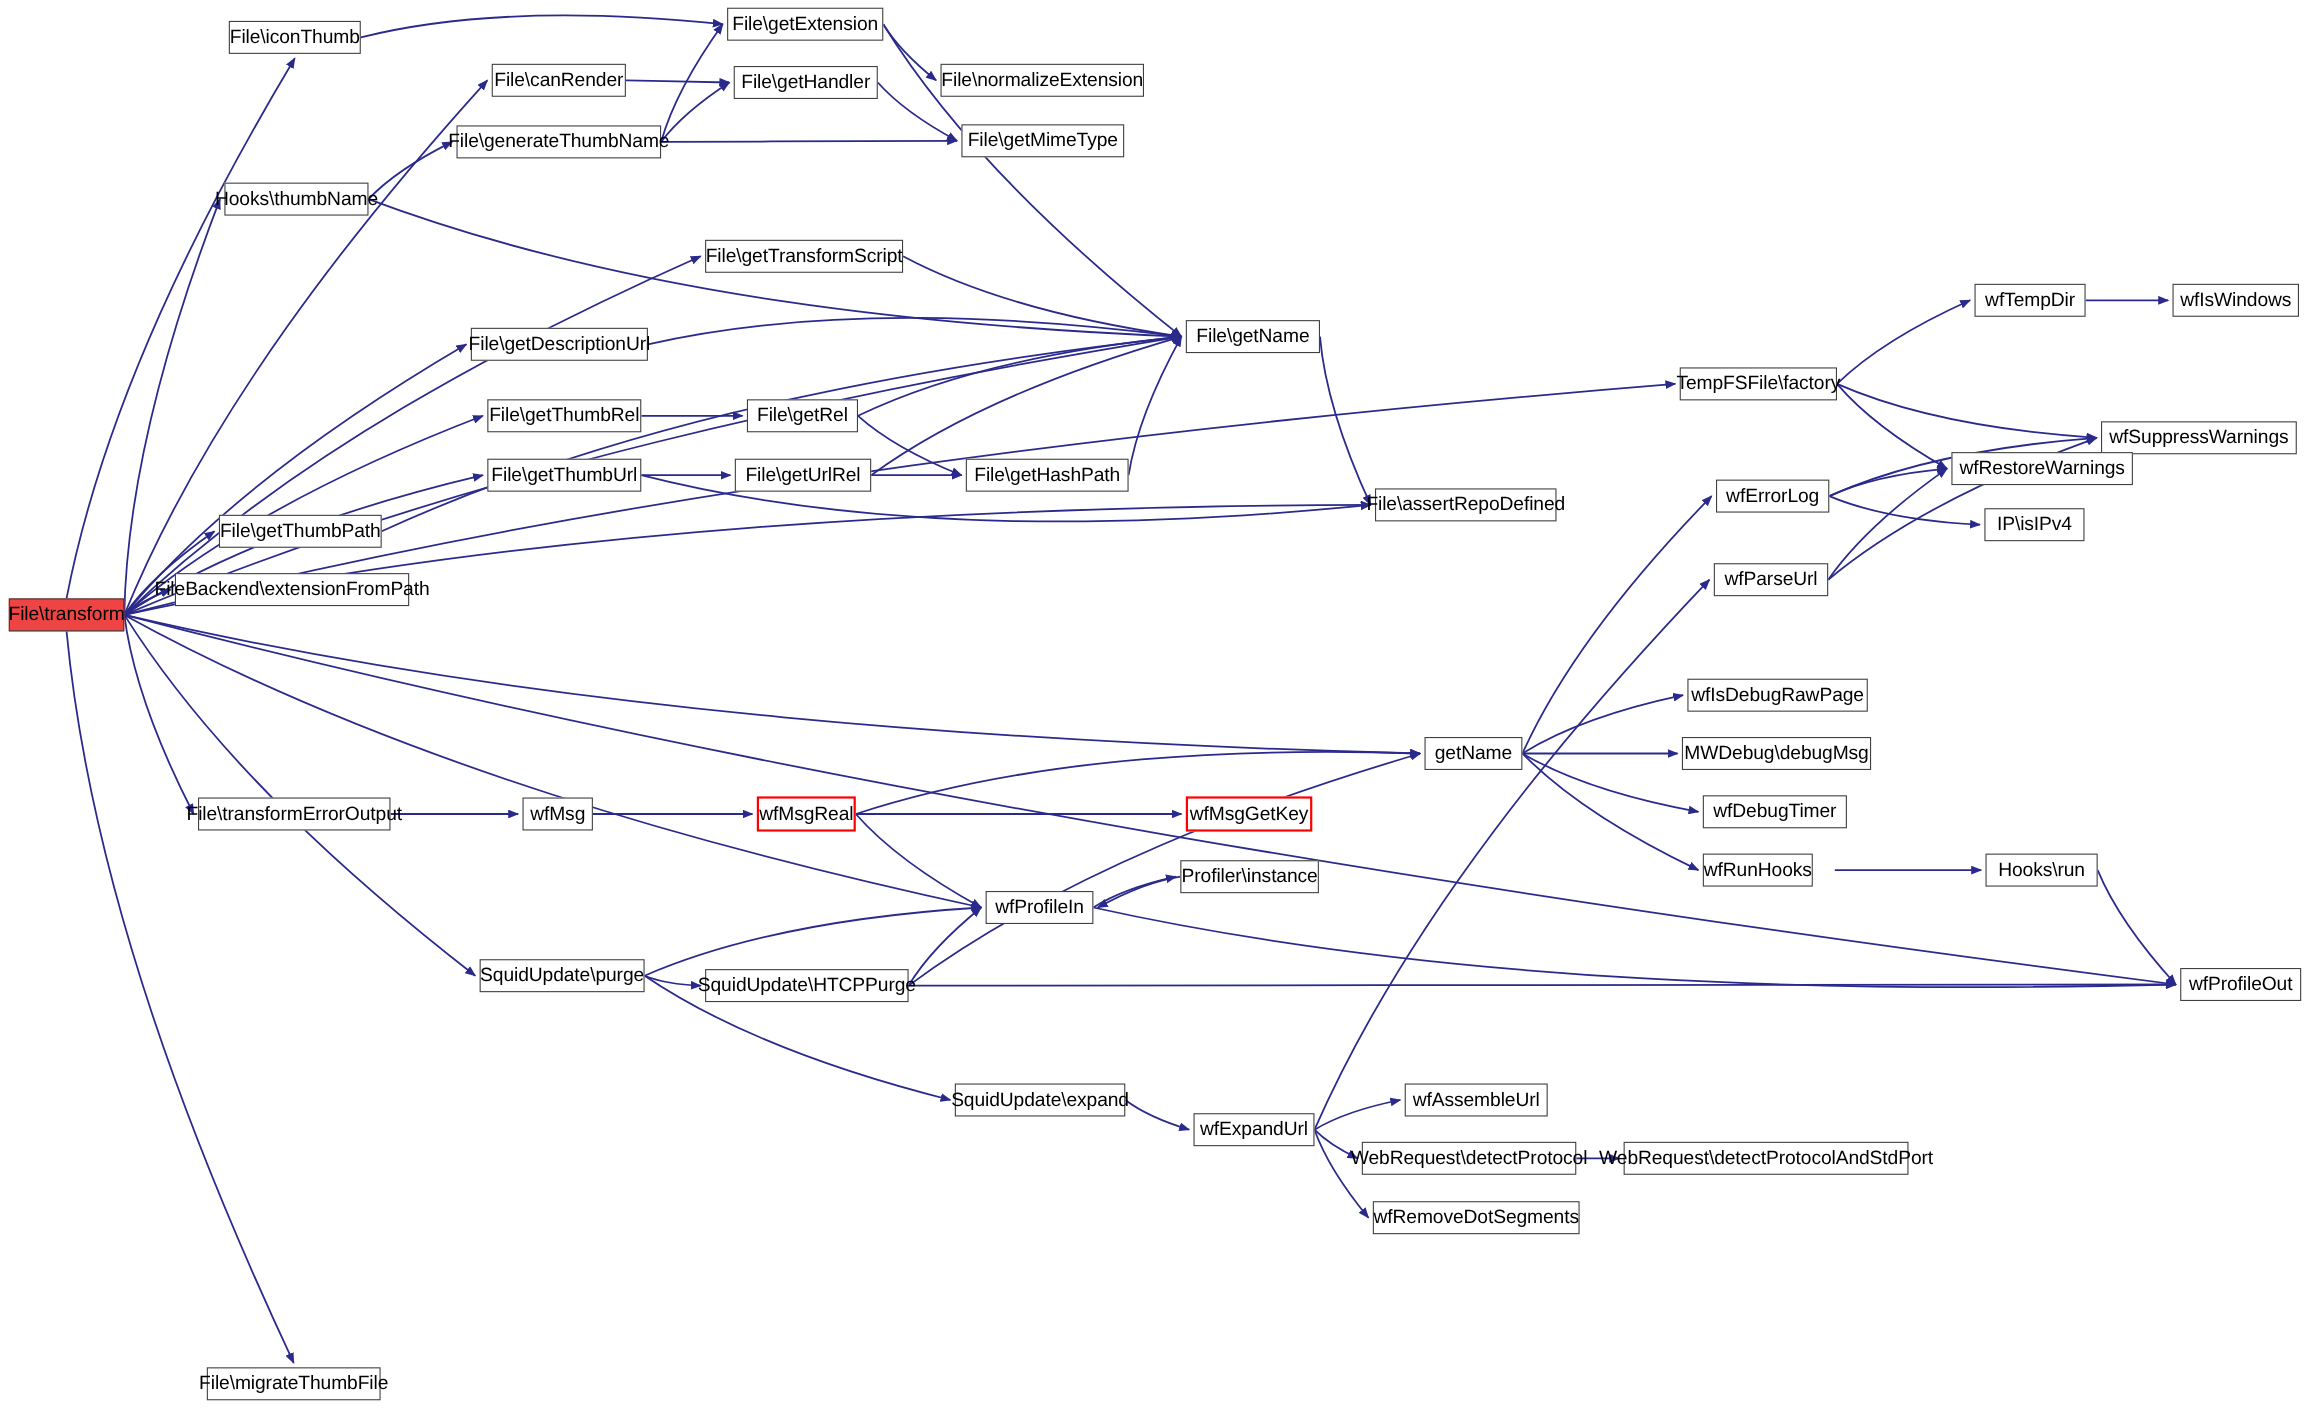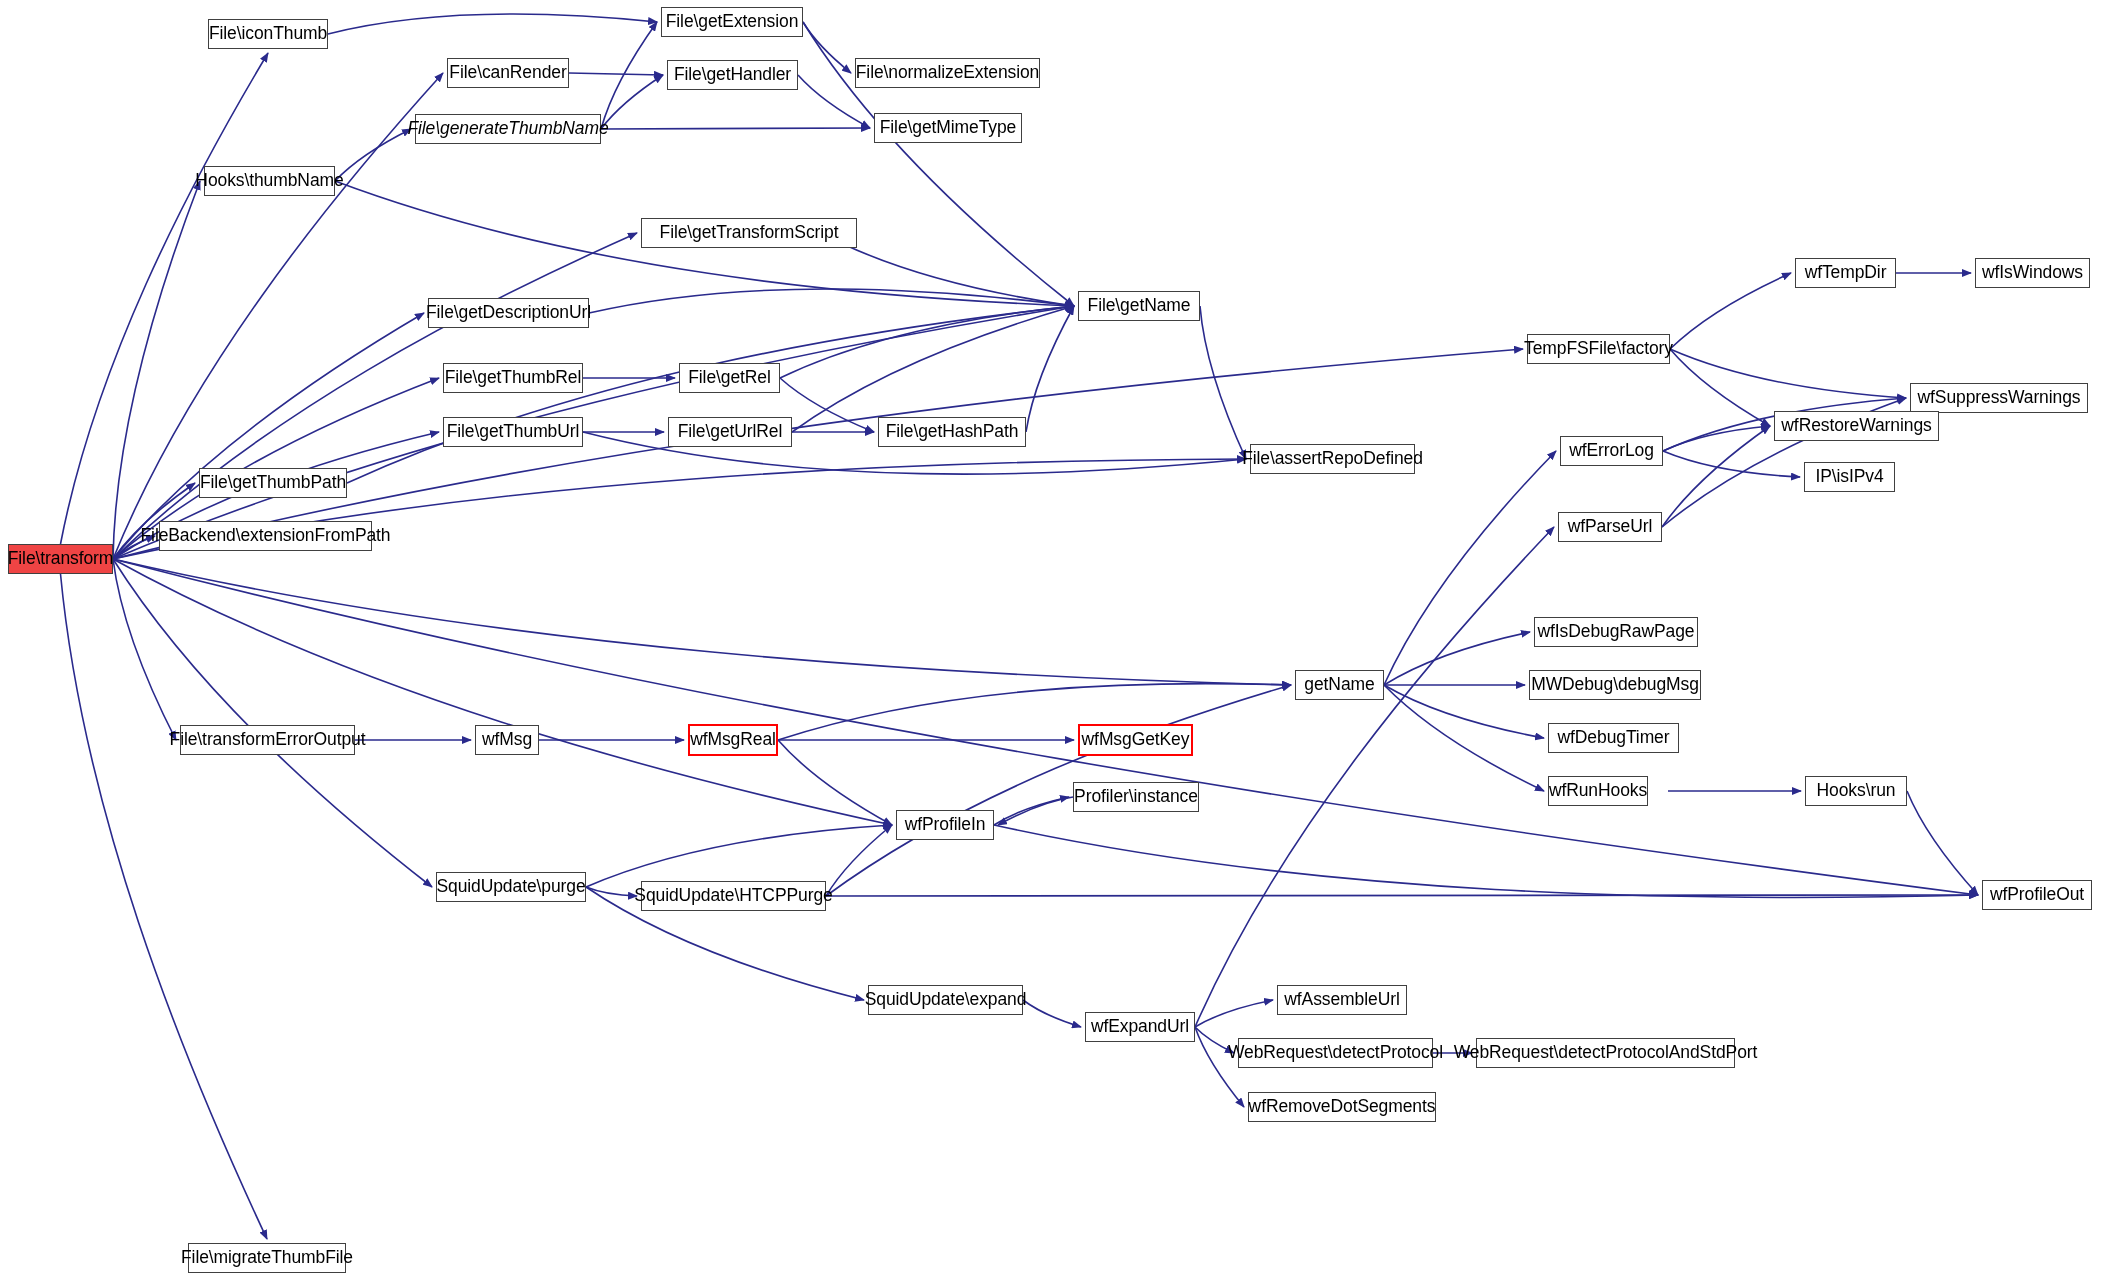--- a/index.html
+++ b/index.html
@@ -127,39 +127,39 @@
   <div id="node-layer">
       <div class="node root" style="left: 8px; top: 544px; width: 105px; height: 30px;">
         <span>File\transform</span>
       </div>
       <div class="node" style="left: 208px; top: 19px; width: 120px; height: 30px;">
         <span>File\iconThumb</span>
       </div>
       <div class="node" style="left: 447px; top: 58px; width: 122px; height: 30px;">
         <span>File\canRender</span>
       </div>
-      <div class="node" style="left: 415px; top: 114px; width: 186px; height: 30px; font-style: italic;">
+      <div class="node" style="left: 415px; top: 114px; width: 186px; height: 30px;">
         <span>File\generateThumbName</span>
       </div>
       <div class="node" style="left: 204px; top: 166px; width: 131px; height: 30px;">
         <span>Hooks\thumbName</span>
       </div>
       <div class="node" style="left: 661px; top: 7px; width: 142px; height: 30px;">
         <span>File\getExtension</span>
       </div>
       <div class="node" style="left: 667px; top: 60px; width: 131px; height: 30px;">
         <span>File\getHandler</span>
       </div>
       <div class="node" style="left: 855px; top: 58px; width: 185px; height: 30px;">
         <span>File\normalizeExtension</span>
       </div>
       <div class="node" style="left: 874px; top: 113px; width: 148px; height: 30px;">
         <span>File\getMimeType</span>
       </div>
-      <div class="node" style="left: 641px; top: 218px; width: 216px; height: 30px; justify-content: center;">
+      <div class="node" style="left: 641px; top: 218px; width: 180px; height: 30px; justify-content: center;">
         <span>File\getTransformScript</span>
       </div>
       <div class="node" style="left: 428px; top: 298px; width: 161px; height: 30px;">
         <span>File\getDescriptionUrl</span>
       </div>
       <div class="node" style="left: 1078px; top: 291px; width: 122px; height: 30px;">
         <span>File\getName</span>
       </div>
       <div class="node" style="left: 443px; top: 363px; width: 140px; height: 30px;">
         <span>File\getThumbRel</span>

